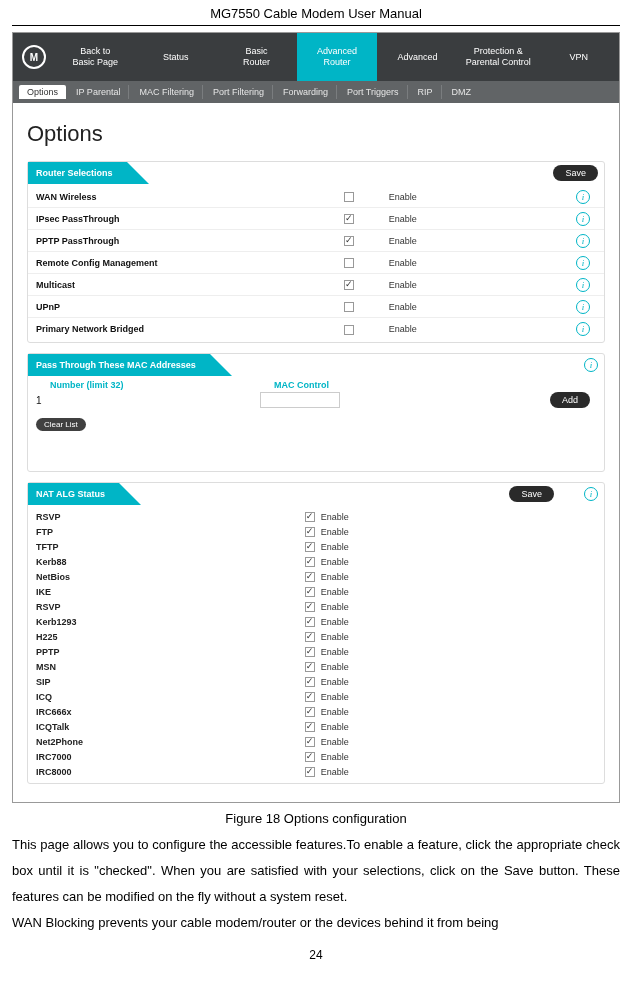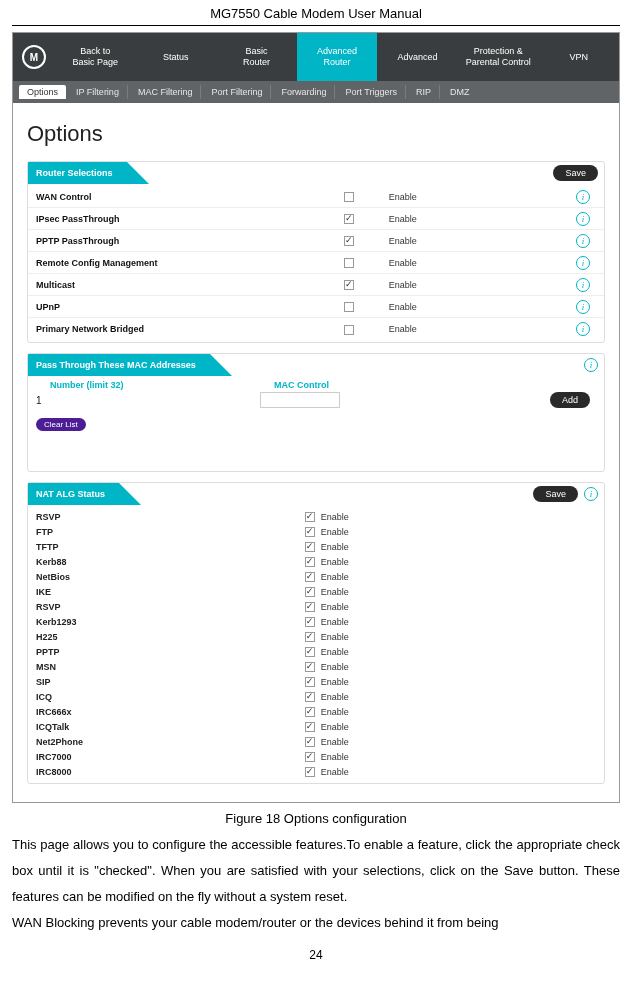--- a/index.html
+++ b/index.html
@@ -82,20 +82,21 @@
     border-right: none;
   }
   .page-inner { padding: 10px 14px 8px 14px; }
   .page-title-h { font-size: 22px; color: #222; font-weight: 300; margin: 8px 0 14px 0; }
   .panel { border: 1px solid #ddd; border-radius: 3px; margin-bottom: 10px; background: #fff; }
   .panel-head {
     display: flex;
     align-items: center;
     height: 22px;
     position: relative;
+    gap: 24px;
   }
   .ribbon {
     background: #00b5c6;
     color: #fff;
     font-size: 9px;
     font-weight: bold;
     height: 22px;
     line-height: 22px;
     padding: 0 14px 0 8px;
     position: relative;
@@ -172,21 +173,21 @@
   }
   .pt-num { flex: 0 0 40%; font-size: 10px; color: #111; }
   .mac-input {
     width: 80px;
     border: 1px solid #ccc;
     height: 16px;
     font-size: 9px;
   }
   .pt-addcell { margin-left: auto; }
   .clear-btn {
-    background: #4c1d95;
+    background: #404040;
     color: #fff;
     font-size: 8px;
     border: none;
     border-radius: 8px;
     padding: 2px 8px;
     margin: 4px 0 6px 8px;
     cursor: pointer;
   }
   .pt-spacer { height: 34px; }
   
@@ -250,41 +251,41 @@
         <span style="white-space:pre-line">Protection &amp;
 Parental Control</span>
       </div>
     <div class="nav-item">
         <span>VPN</span>
       </div>
   </div>
 
   <div class="subnav">
     <div class="sub-item first-active">Options</div>
-    <div class="sub-item">IP Filtering</div>
+    <div class="sub-item">IP Parental</div>
     <div class="sub-item">MAC Filtering</div>
     <div class="sub-item">Port Filtering</div>
     <div class="sub-item">Forwarding</div>
     <div class="sub-item">Port Triggers</div>
     <div class="sub-item">RIP</div>
     <div class="sub-item">DMZ</div>
   </div>
 
   <div class="page-inner">
     <div class="page-title-h">Options</div>
 
     <div class="panel">
       <div class="panel-head">
         <div class="ribbon">Router Selections</div>
         <div class="spacer"></div>
         <button class="pill-btn">Save</button>
       </div>
       <div class="rows" id="rs-rows">
           <div class="opt-row">
-            <div class="opt-label">WAN Control</div>
+            <div class="opt-label">WAN Wireless</div>
             <div class="opt-check"><span class="chk"></span></div>
             <div class="opt-enable">Enable</div>
             <div class="opt-info"><span class="info-icon">i</span></div>
           </div>
           <div class="opt-row">
             <div class="opt-label">IPsec PassThrough</div>
             <div class="opt-check"><span class="chk on"></span></div>
             <div class="opt-enable">Enable</div>
             <div class="opt-info"><span class="info-icon">i</span></div>
           </div>

